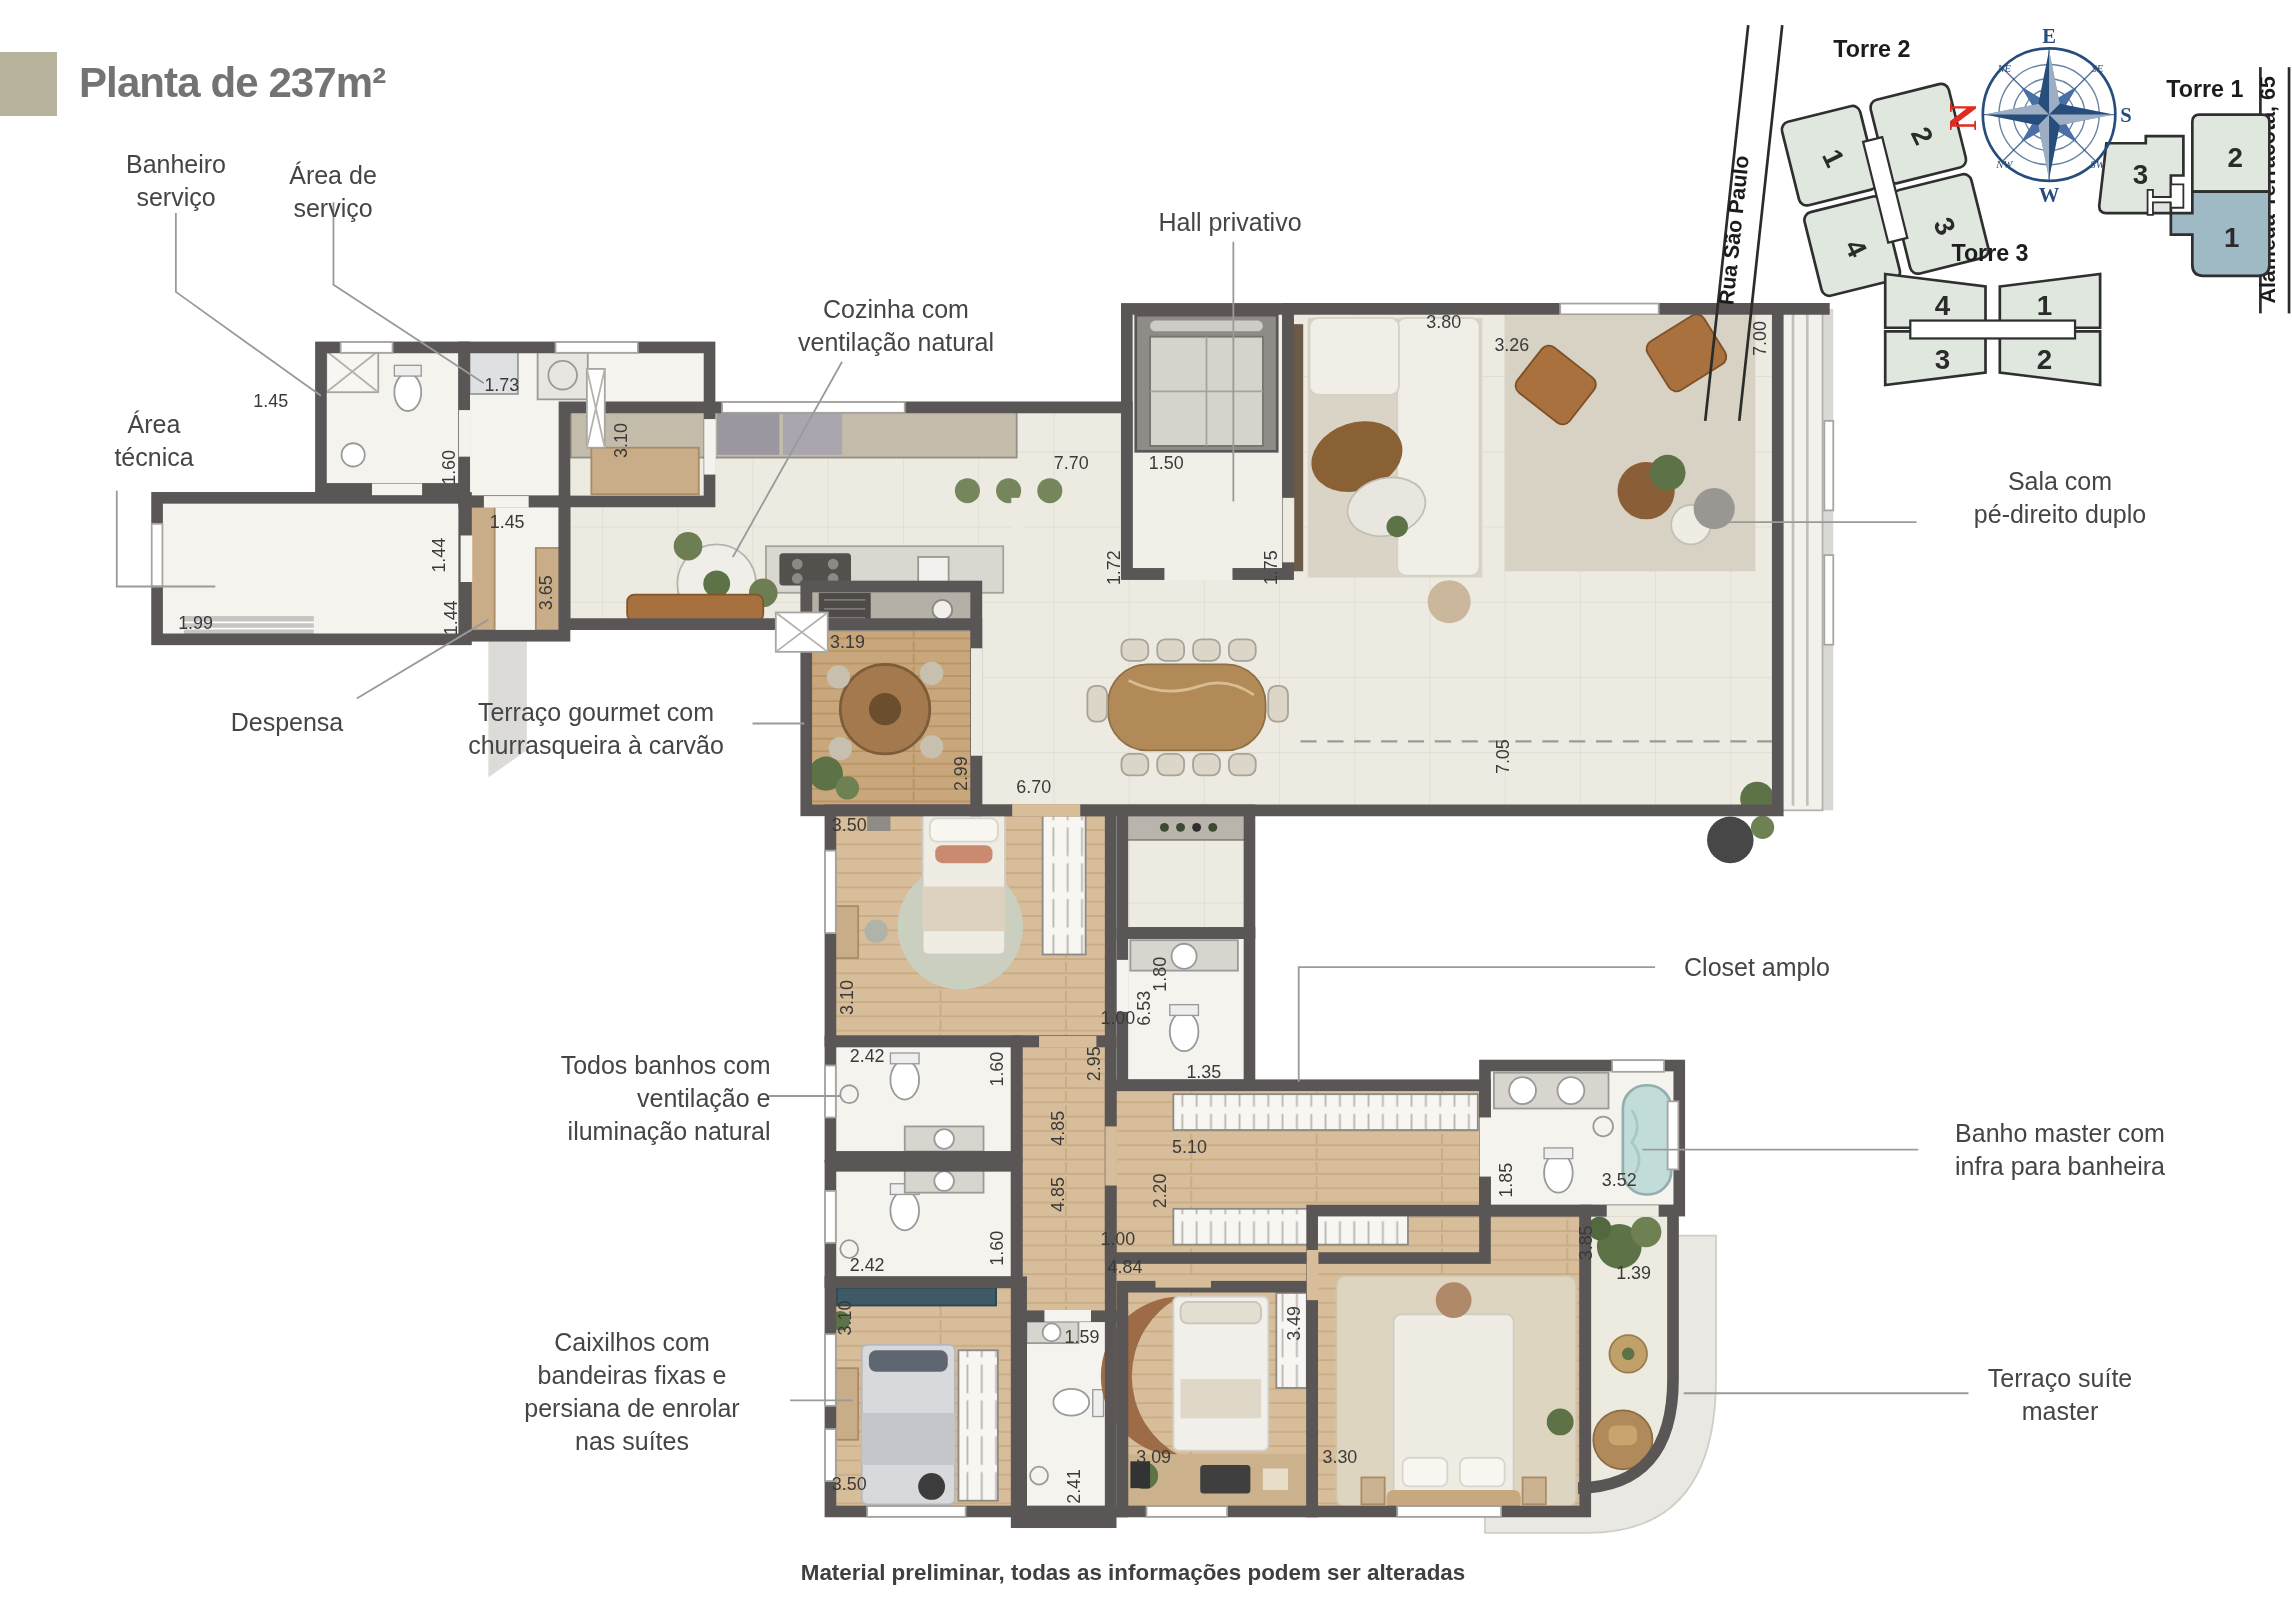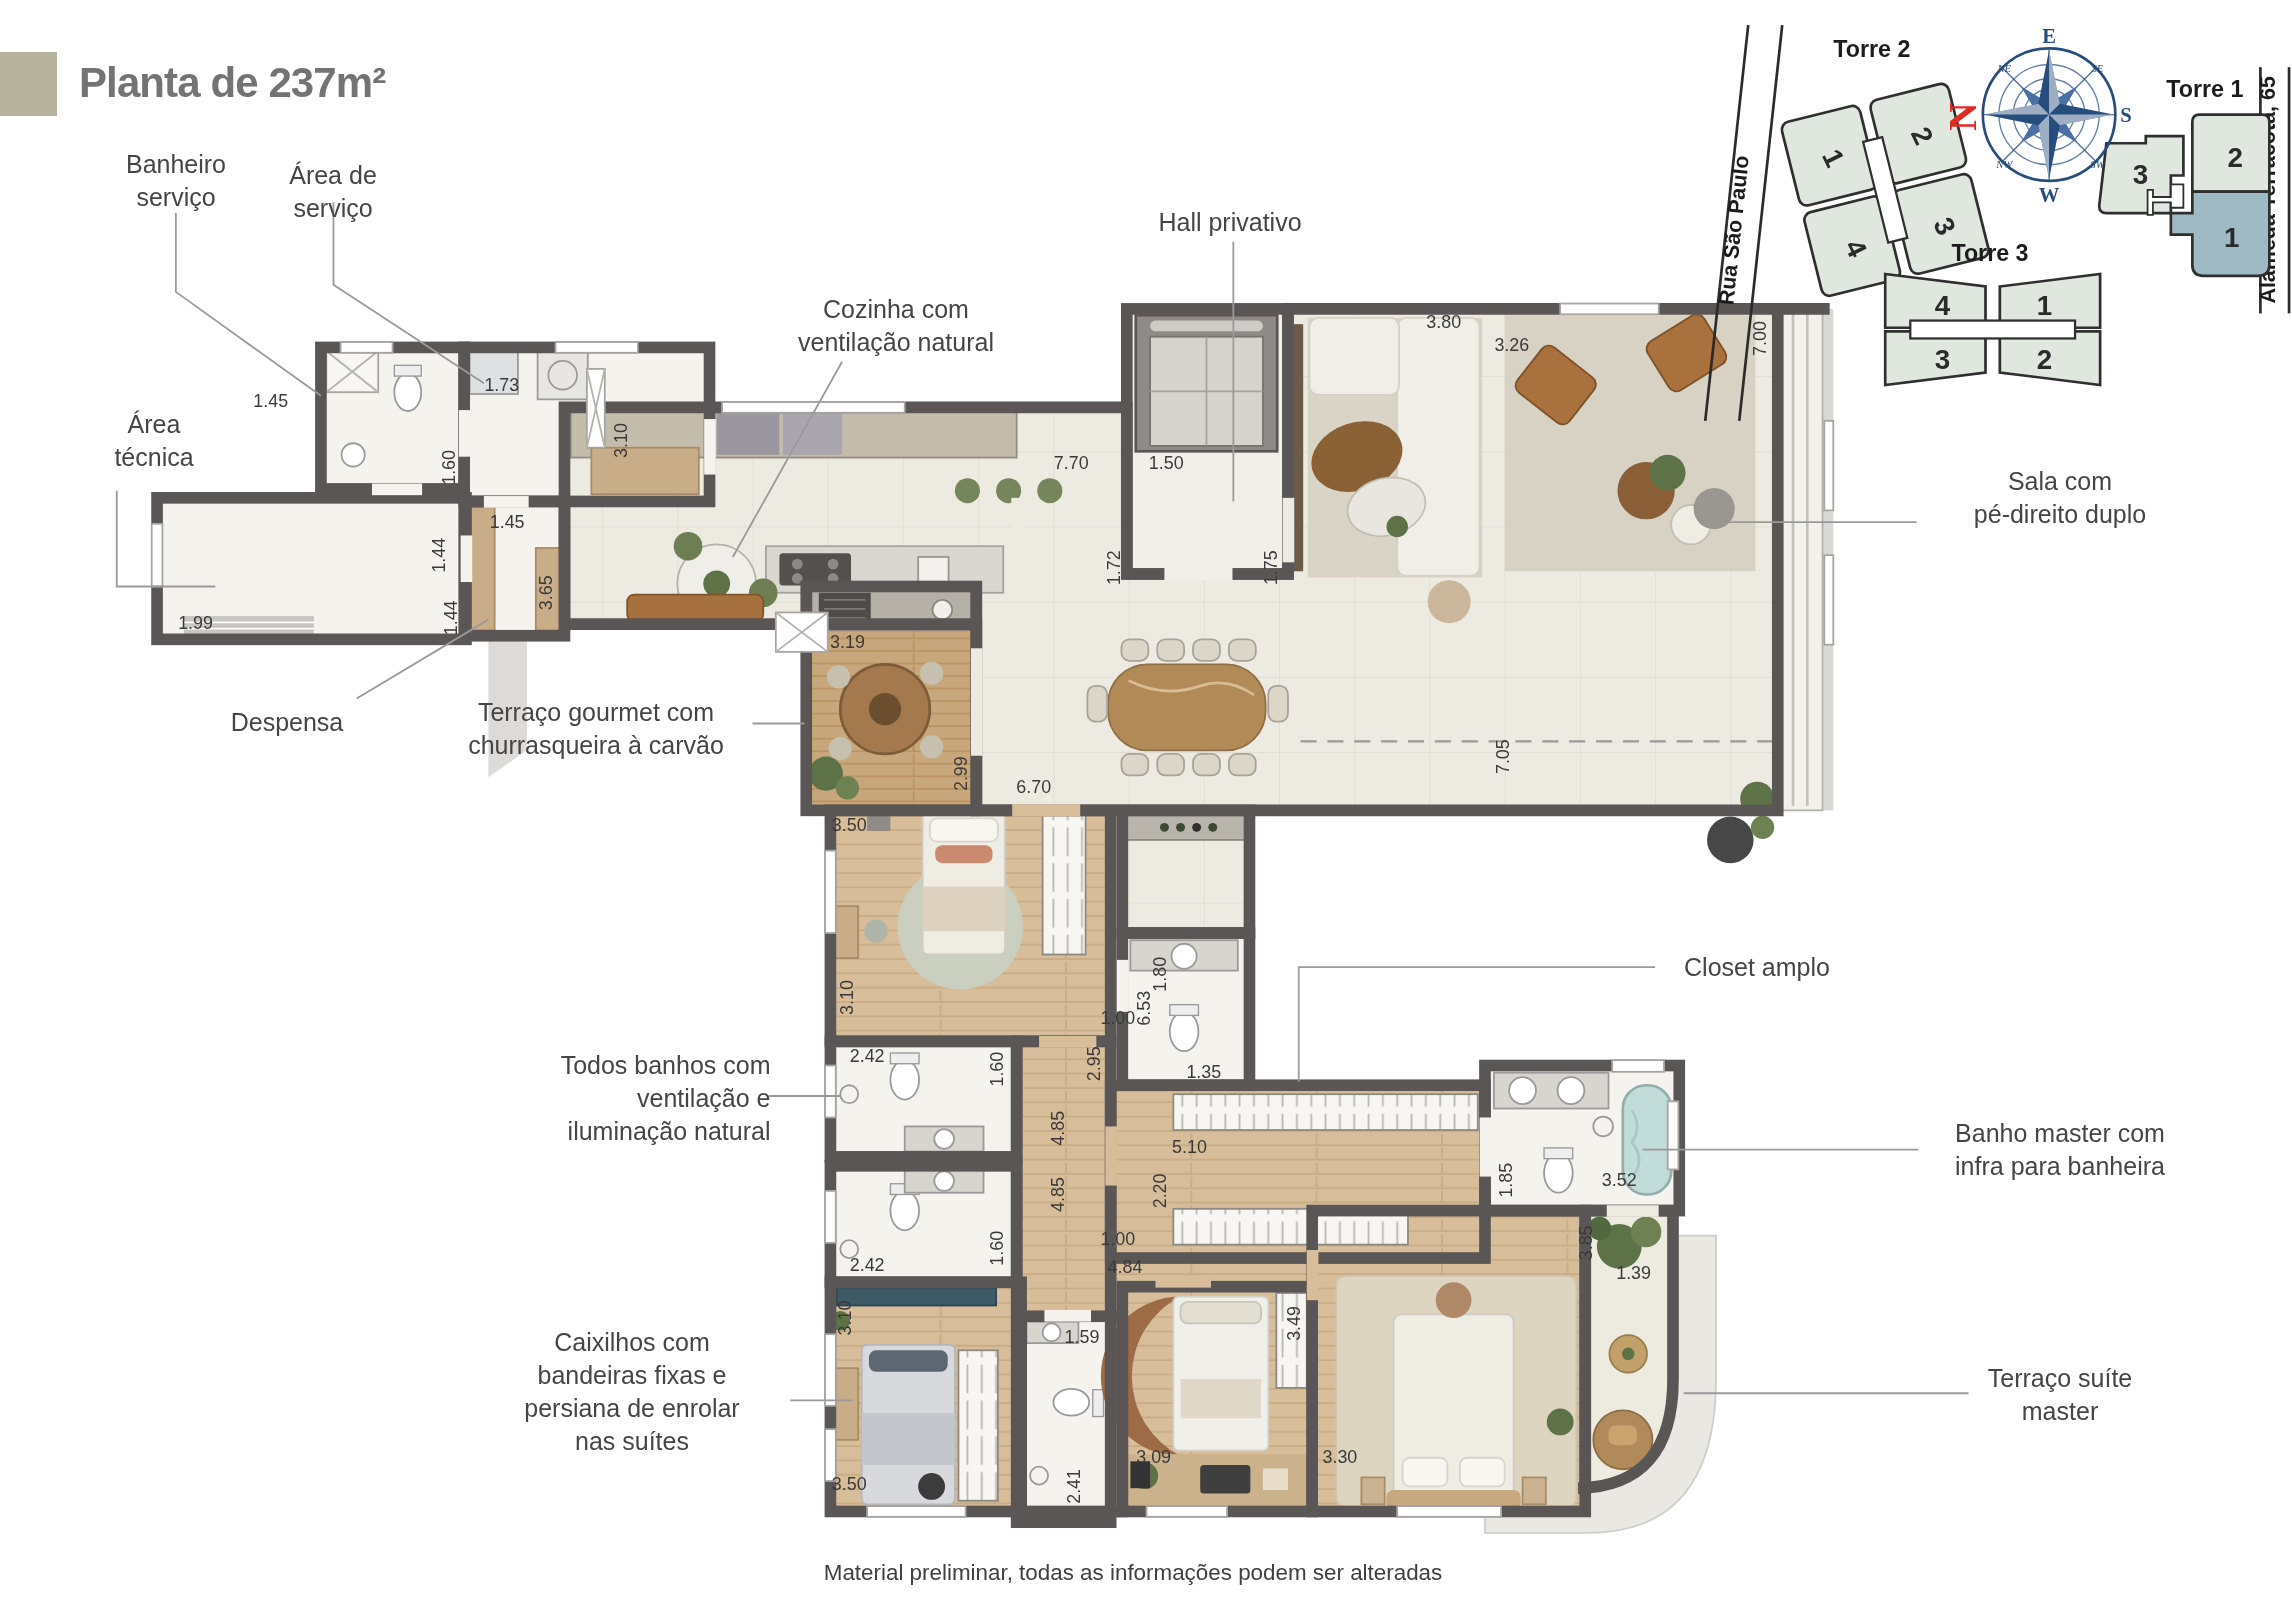--- a/index.html
+++ b/index.html
@@ -4,21 +4,21 @@
 <style>
   html,body{margin:0;padding:0;background:#ffffff;}
   .stage{position:relative;width:2293px;height:1601px;background:#ffffff;overflow:hidden;
          font-family:"Liberation Sans", sans-serif;}
   .accent-square{position:absolute;left:0;top:52px;width:57px;height:64px;background:#b7b29c;}
   .page-title{position:absolute;left:79px;top:59px;font-size:42px;font-weight:bold;color:#737373;
               letter-spacing:-0.9px;}
   .lbl{position:absolute;transform:translate(-50%,-50%);text-align:center;color:#454545;
        font-size:25px;line-height:1.32;white-space:pre-line;}
   .footer-note{position:absolute;left:1133px;top:1573px;transform:translate(-50%,-50%);
-               font-size:22.4px;color:#3f3f3f;white-space:nowrap;}
+               font-size:22.4px;color:#3f3f3f;white-space:nowrap;font-weight:bold;}
   svg{position:absolute;left:0;top:0;}
   svg text{font-family:"Liberation Sans", sans-serif;}
   .dim{font-size:20px;fill:#3a3a3a;text-anchor:middle;}
   .tower-name{font-size:26px;font-weight:bold;fill:#1c1c1c;text-anchor:middle;}
   .unit-num{font-size:31px;font-weight:bold;fill:#2b2b2b;text-anchor:middle;}
   .street-name{font-size:24px;font-weight:bold;fill:#1c1c1c;text-anchor:middle;}
   .cardinal{font-size:23px;font-weight:bold;fill:#274d7c;text-anchor:middle;
             font-family:"Liberation Serif", serif;}
   .intercardinal{font-size:12px;fill:#274d7c;text-anchor:middle;font-style:italic;
                  font-family:"Liberation Serif", serif;}

